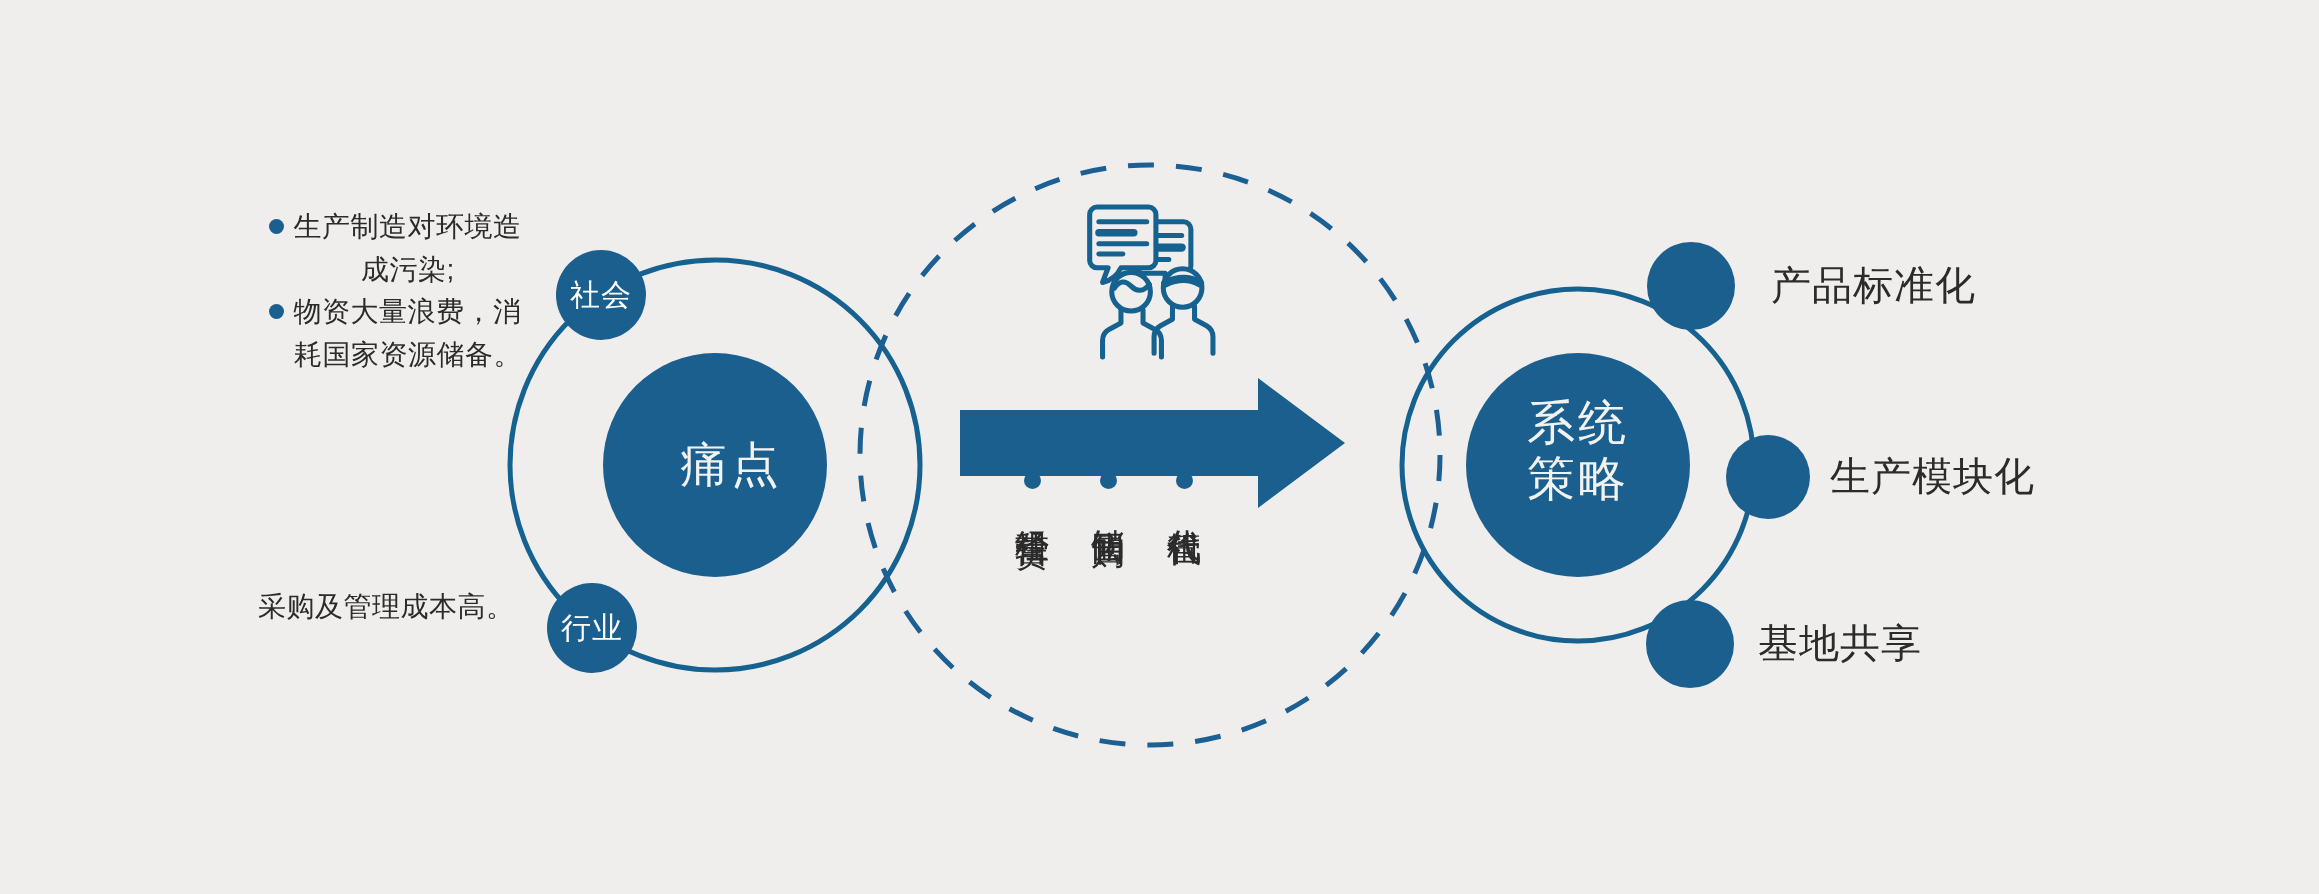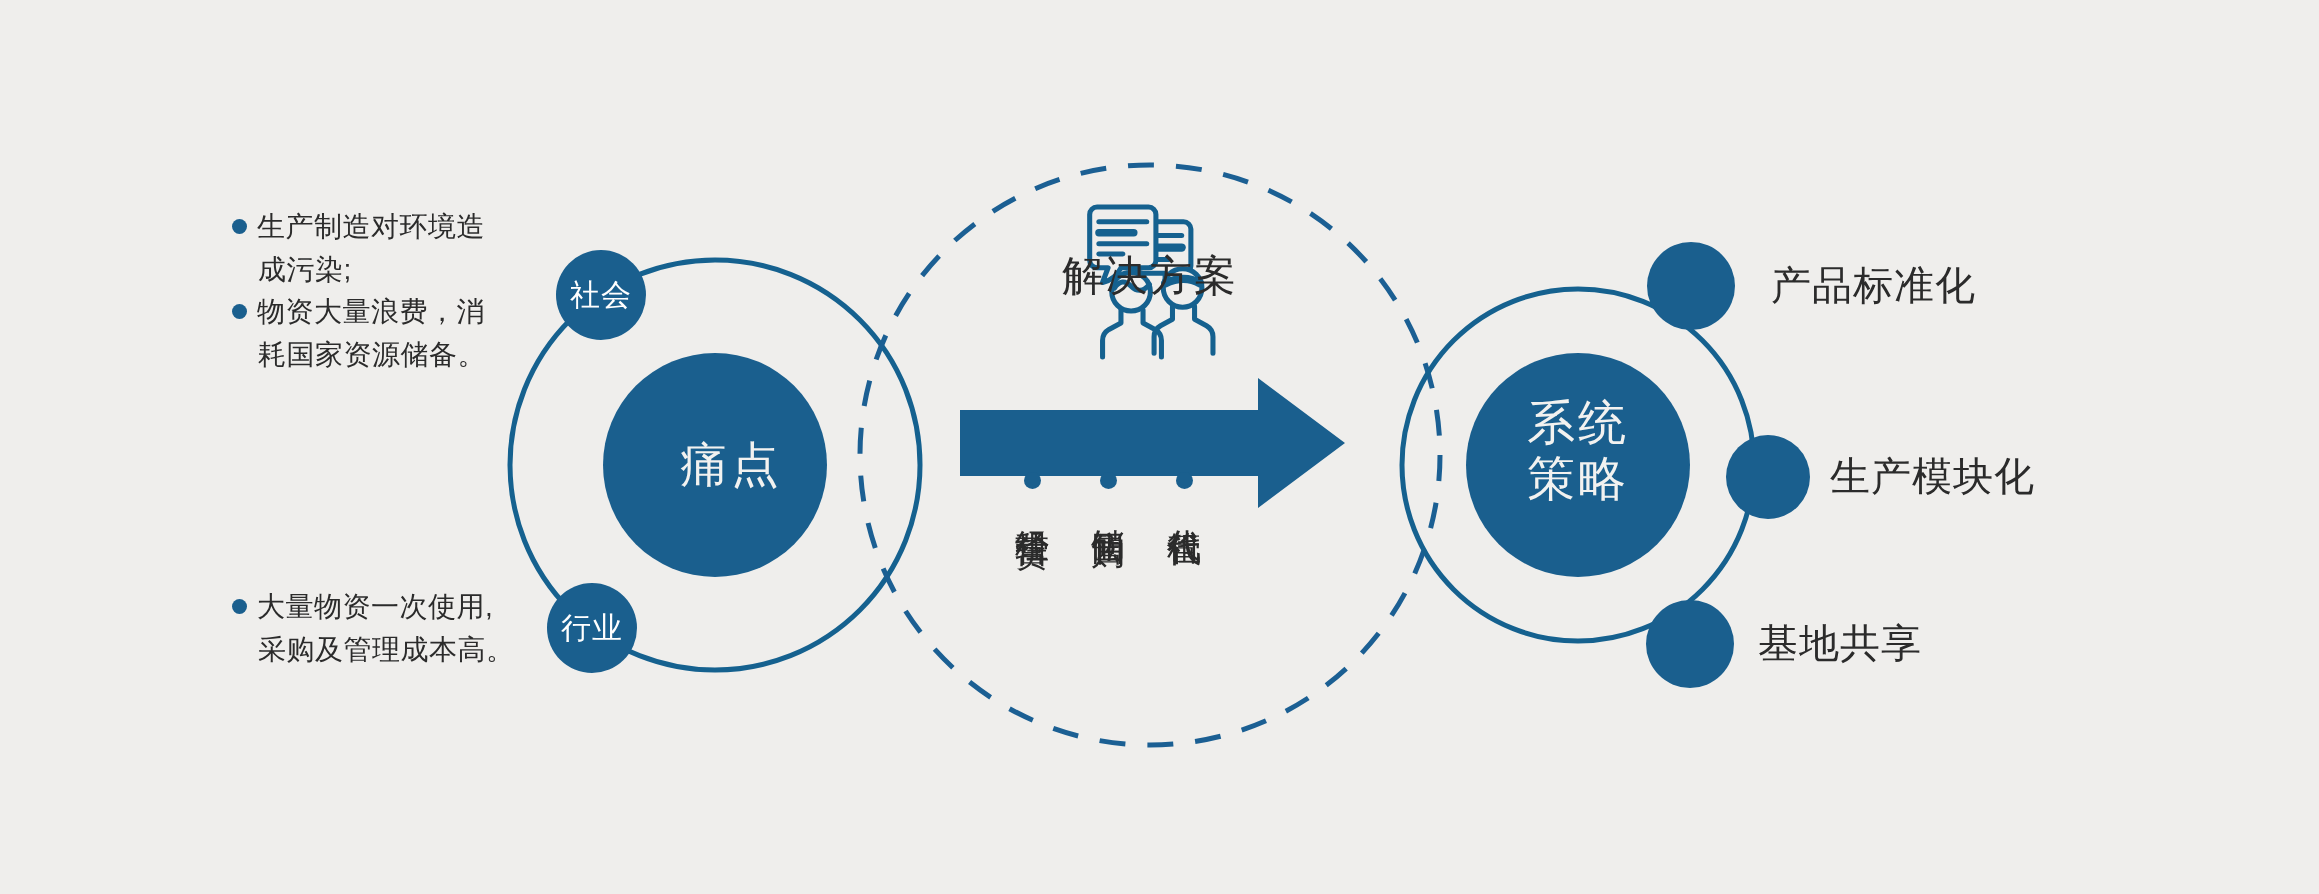--- a/index.html
+++ b/index.html
@@ -27,21 +27,21 @@
 
   
   .note-block {
     position: absolute;
     color: #2b2b2b;
     font-size: 28px;
     line-height: 1.52;
     letter-spacing: 0.5px;
     width: 300px;
   }
-  .note-top { left: 258px; top: 206px; }
+  .note-top { left: 258px; top: 206px; text-align: center; }
   .note-bottom { left: 258px; top: 586px; }
   .note-line {
     display: block;
     white-space: nowrap;
   }
   .note-line .bullet {
     display: inline-block;
     width: 15px;
     height: 15px;
     border-radius: 50%;
@@ -183,33 +183,29 @@
     </span>
     <span class="note-line">
       <span class="bullet"></span><span>物资大量浪费，消</span>
     </span>
     <span class="note-line cont">
       <span>耗国家资源储备。</span>
     </span>
   </div>
 
   <div class="note-block note-bottom">
-    <span class="note-line">
-      <span class="bullet"></span><span>大量物资一次使用,</span>
-    </span>
     <span class="note-line cont">
       <span>采购及管理成本高。</span>
     </span>
   </div>
 
   <div class="sat-label" style="left:601px; top:295px;">社会</div>
   <div class="sat-label" style="left:592px; top:628px;">行业</div>
   <div class="core-label" style="left:715px; top:465px;margin-left:16px;">痛点</div>
 
-  <div class="solution-title">解决方案</div>
 
   <div id="vcols">
     <div class="vcol">
       <div class="vdot"></div>
       <div class="vtext">经营租赁</div>
     </div>
     <div class="vcol">
       <div class="vdot"></div>
       <div class="vtext">销售回购</div>
     </div>

